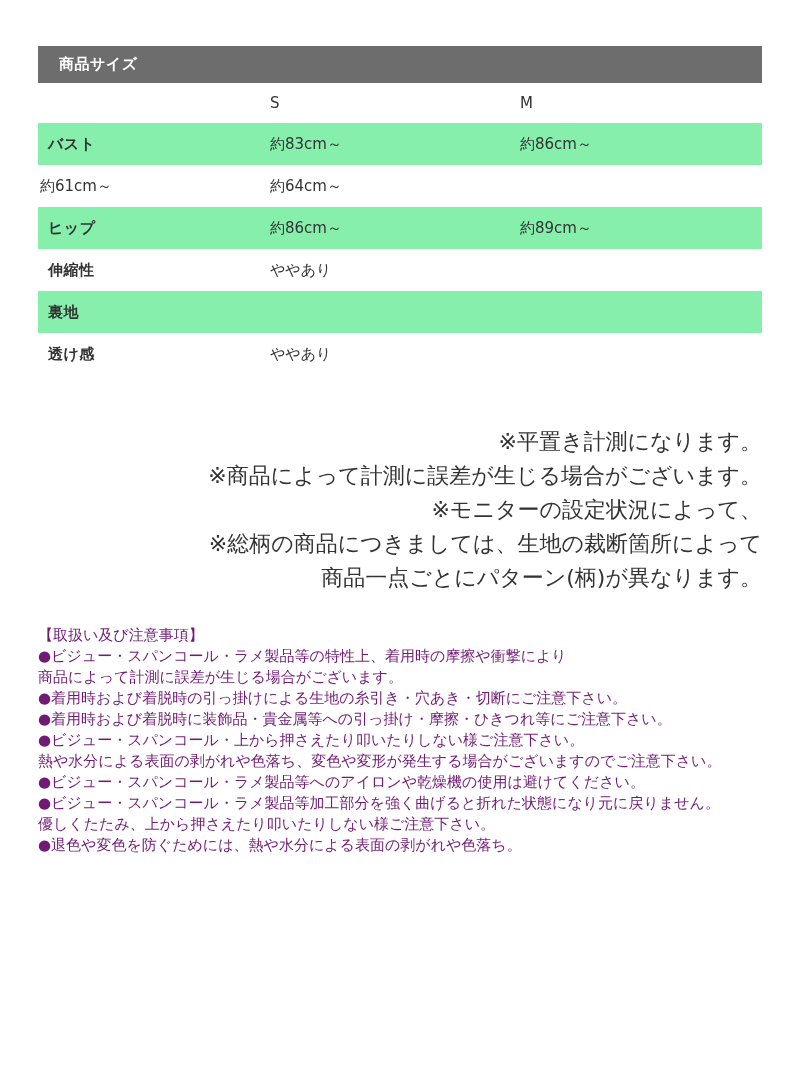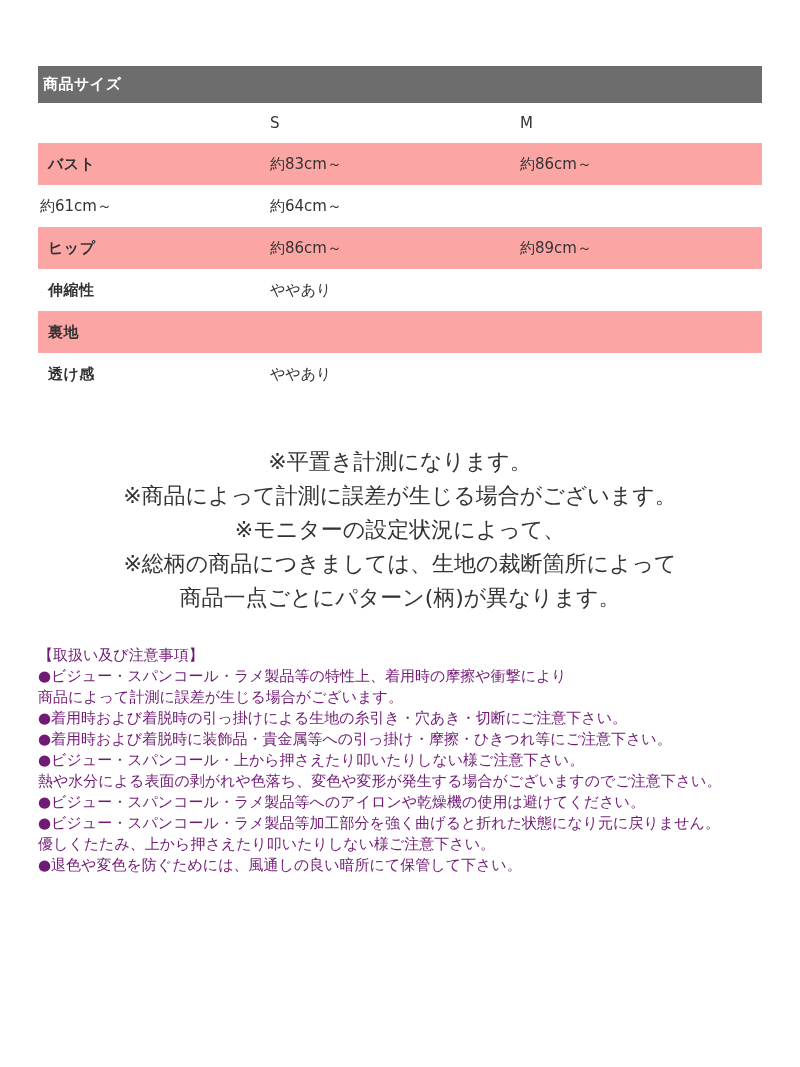--- a/index.html
+++ b/index.html
@@ -8,53 +8,53 @@
     background: #ffffff;
     font-family: "DejaVu Sans", "Liberation Sans", sans-serif;
   }
   body { height: 1067px; overflow: hidden; }
   .content {
     width: 724px;
     margin: 0 auto 0 38px;
   }
   
   .size-header {
-    margin-top: 66px;
+    margin-top: 46px;
     height: 37px;
     background: #6d6d6d;
     color: #ffffff;
     font-size: 15px;
     font-weight: bold;
     display: flex;
     align-items: center;
-    padding-left: 5px;
+    padding-left: 21px;
     letter-spacing: 0.5px;
   }
   .size-table {
     font-size: 15px;
     color: #333333;
   }
   .size-row {
     display: grid;
     grid-template-columns: 230px 250px 1fr;
     height: 42px;
     align-items: center;
   }
   .size-row.head { height: 40px; }
-  .size-row.alt { background: #fca5a5; }
+  .size-row.alt { background: #86efac; }
   .cell { padding-left: 2px; }
   .cell.label {
     font-weight: bold;
     padding-left: 10px;
     letter-spacing: 0.5px;
   }
   
   .notes {
     margin-top: 50px;
-    text-align: center;
+    text-align: right;
     font-size: 22px;
     line-height: 34px;
     color: #333333;
   }
   
   .handling {
     margin-top: 30px;
     font-size: 15px;
     line-height: 21px;
     color: #701a75;
@@ -125,16 +125,16 @@
     <div>【取扱い及び注意事項】</div>
     <div>●ビジュー・スパンコール・ラメ製品等の特性上、着用時の摩擦や衝撃により</div>
     <div>商品によって計測に誤差が生じる場合がございます。</div>
     <div>●着用時および着脱時の引っ掛けによる生地の糸引き・穴あき・切断にご注意下さい。</div>
     <div>●着用時および着脱時に装飾品・貴金属等への引っ掛け・摩擦・ひきつれ等にご注意下さい。</div>
     <div>●ビジュー・スパンコール・上から押さえたり叩いたりしない様ご注意下さい。</div>
     <div>熱や水分による表面の剥がれや色落ち、変色や変形が発生する場合がございますのでご注意下さい。</div>
     <div>●ビジュー・スパンコール・ラメ製品等へのアイロンや乾燥機の使用は避けてください。</div>
     <div>●ビジュー・スパンコール・ラメ製品等加工部分を強く曲げると折れた状態になり元に戻りません。</div>
     <div>優しくたたみ、上から押さえたり叩いたりしない様ご注意下さい。</div>
-    <div>●退色や変色を防ぐためには、風通しの良い暗所にて保管して下さい。</div>
+    <div>●退色や変色を防ぐためには、熱や水分による表面の剥がれや色落ち。</div>
   </div>
 
 </div>
 
 </body></html>

